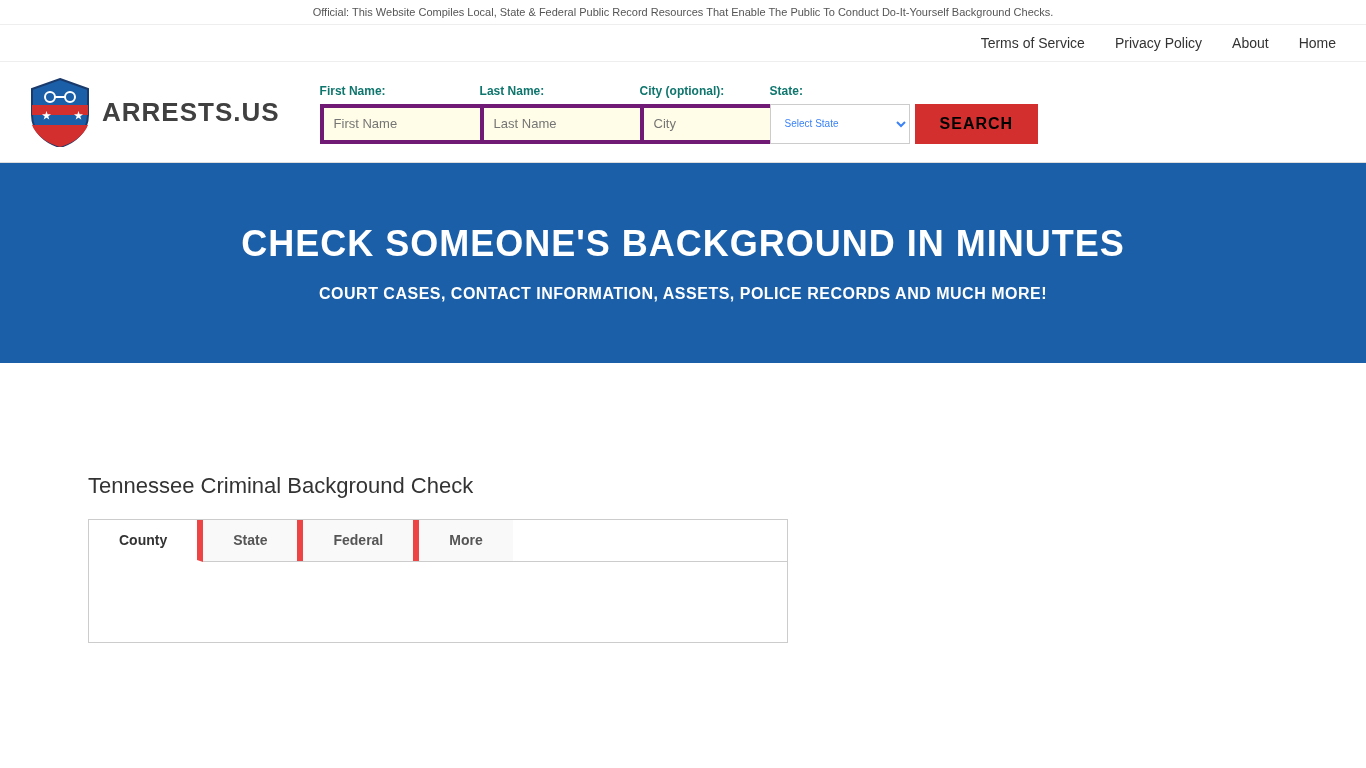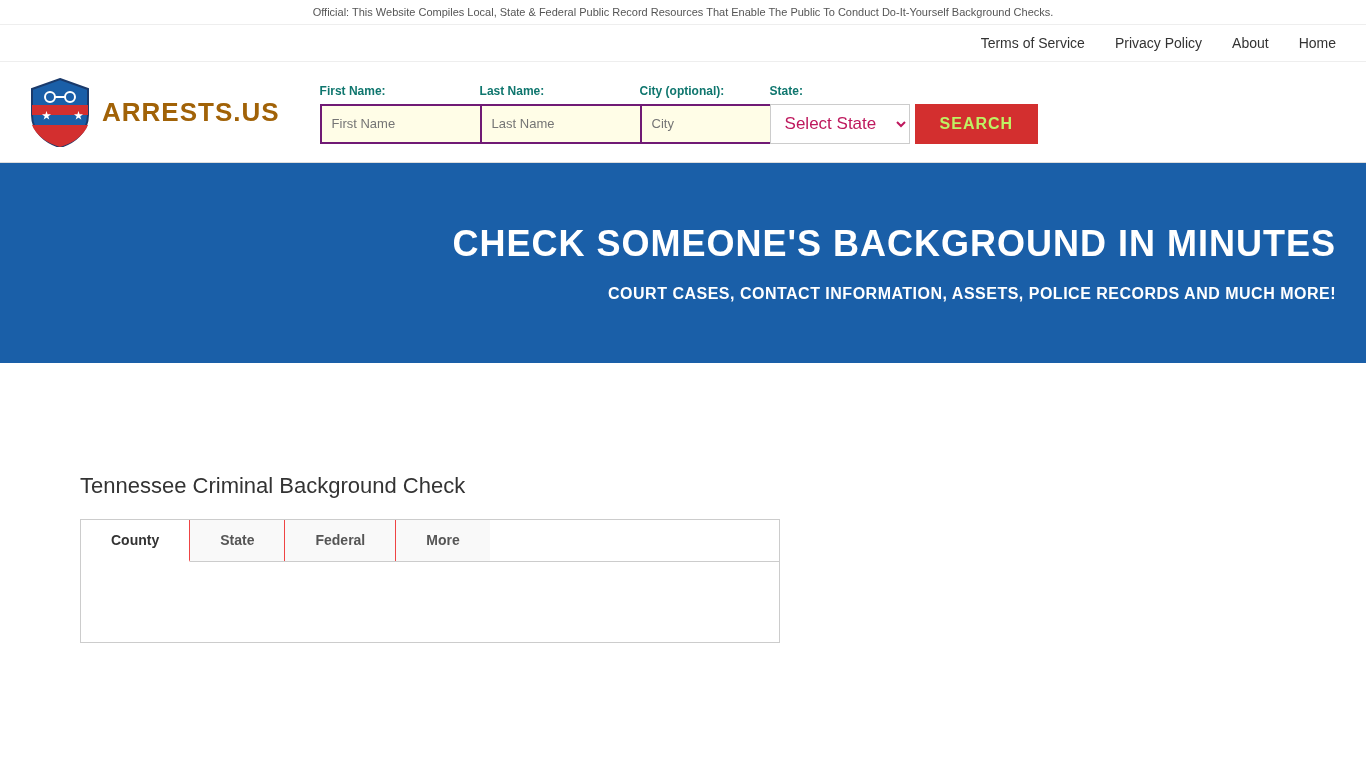--- a/index.html
+++ b/index.html
@@ -60,87 +60,87 @@
 
     
     .logo-icon {
       width: 60px;
       height: 70px;
     }
 
     .logo-text {
       font-size: 26px;
       font-weight: bold;
-      color: #a16207;
+      color: #404040;
       letter-spacing: 1px;
     }
 
     .search-area {
       display: flex;
       flex-direction: column;
       gap: 5px;
       flex: 1;
     }
 
     .field-label {
       font-size: 12px;
       font-weight: bold;
       color: #0f766e;
       padding-bottom: 2px;
     }
 
     .search-input {
       height: 40px;
       padding: 6px 10px;
-      border: 2px solid #701a75;
+      border: 4px solid #701a75;
       background: #fffde7;
       font-size: 13px;
       color: #aaa;
       outline: none;
     }
 
     .input-firstname { width: 160px; border-right: none; }
     .input-lastname { width: 160px; border-right: none; }
     .input-city { width: 130px; border-right: none; }
 
     .state-select {
       height: 40px;
       padding: 6px 10px;
       border: 1px solid #ccc;
       background: #fff;
-      font-size: 17px;
-      color: #be185d;
+      font-size: 10px;
+      color: #3b82f6;
       outline: none;
       width: 140px;
       cursor: pointer;
     }
 
     .search-button {
       height: 40px;
       padding: 0 25px;
       background: #d32f2f;
-      color: #bef264;
+      color: #000000;
       font-size: 16px;
       font-weight: bold;
       border: none;
       cursor: pointer;
       letter-spacing: 1px;
       margin-left: 5px;
     }
 
     .search-row {
       display: flex;
       align-items: flex-end;
       gap: 0;
     }
 
     
     .hero {
       background: #1a5fa8;
-      text-align: right;
+      text-align: center;
       padding: 60px 30px;
     }
 
     .hero-title {
       font-size: 36px;
       font-weight: bold;
       color: #fff;
       margin-bottom: 20px;
       letter-spacing: 1px;
     }
@@ -149,20 +149,21 @@
       font-size: 16px;
       font-weight: bold;
       color: #fff;
       letter-spacing: 0.5px;
     }
 
     
     .main-content {
       padding: 30px 80px;
       background: #fff;
+      margin-left: 8px;
     }
 
     .section-title {
       font-size: 22px;
       font-weight: normal;
       color: #333;
       margin-bottom: 20px;
     }
 
     
@@ -175,21 +176,21 @@
       display: flex;
       border-bottom: 1px solid #ccc;
     }
 
     .tab {
       padding: 12px 30px;
       font-size: 14px;
       font-weight: bold;
       color: #555;
       cursor: pointer;
-      border-right: 1px solid #ef4444;
+      border-right: 6px solid #ef4444;
       background: #f9f9f9;
     }
 
     .tab:last-child {
       border-right: none;
     }
 
     .tab.active {
       background: #fff;
       color: #333;

